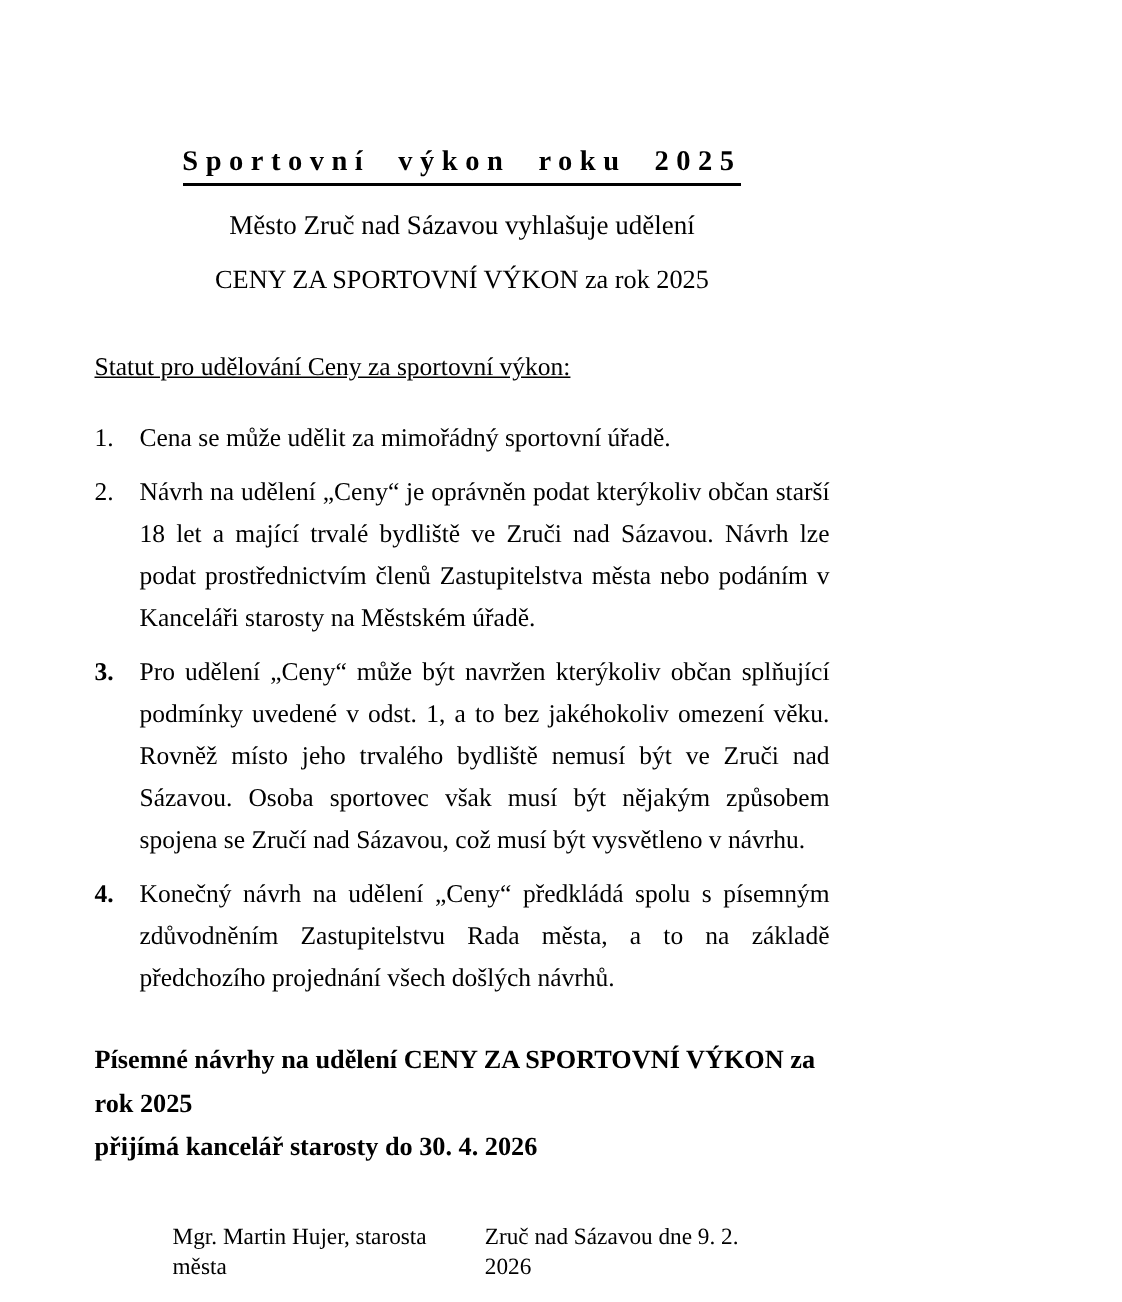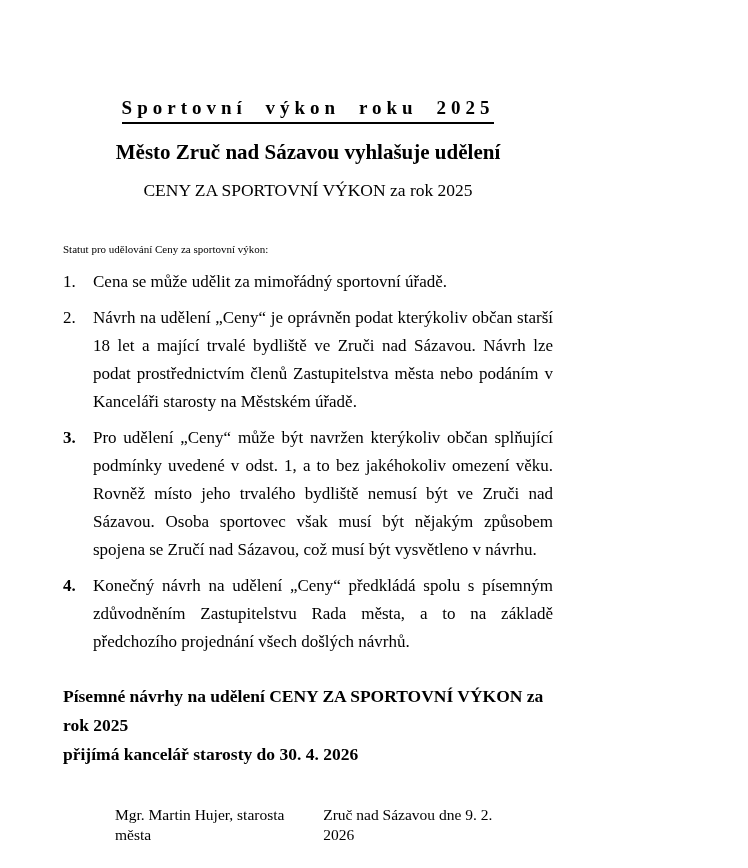--- a/index.html
+++ b/index.html
@@ -26,34 +26,35 @@
     font-size: 19px;
     font-weight: bold;
     letter-spacing: 5px;
     word-spacing: 9px;
     border-bottom: 2px solid #000;
     padding-bottom: 3px;
     white-space: nowrap;
   }
   .subtitle {
     text-align: center;
-    font-weight: bold;
-    font-size: 21px;
+    font-weight: normal;
+    font-size: 18px;
     margin-bottom: 15px;
   }
   .award-line {
     text-align: center;
     font-weight: normal;
     font-size: 17.5px;
     margin-bottom: 34px;
   }
   .statute-heading {
-    font-size: 11px;
+    font-size: 17px;
     line-height: 28px;
-    margin-bottom: 5px;
+    margin-bottom: 19px;
+    text-decoration: underline;
   }
   .statute-list { }
   .list-row {
     display: flex;
     font-size: 17px;
     line-height: 28px;
     margin-bottom: 8px;
   }
   .list-row .num {
     flex: 0 0 30px;

